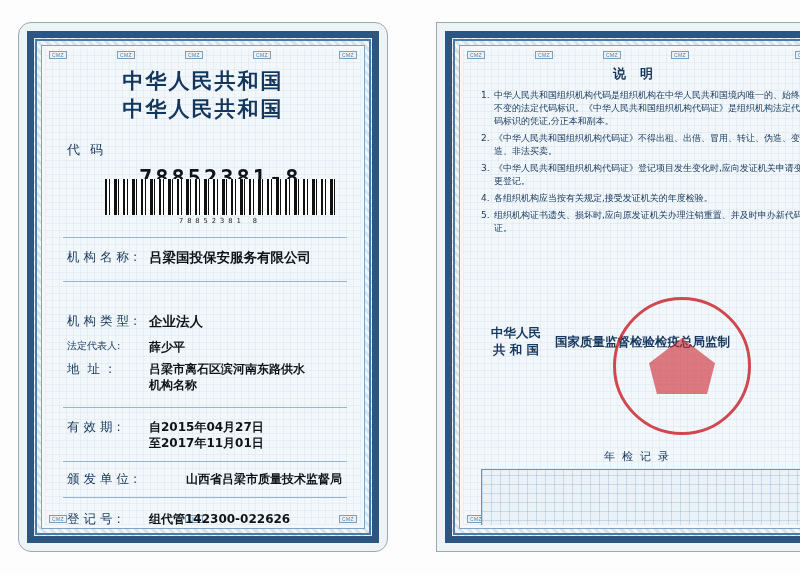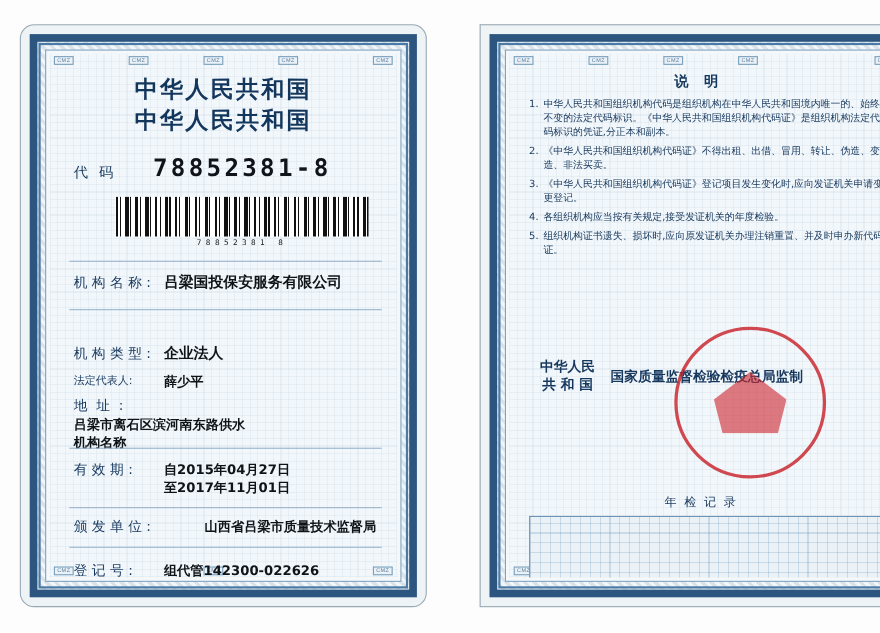--- a/index.html
+++ b/index.html
@@ -91,34 +91,35 @@
     font-size: 21px;
     font-weight: bold;
     letter-spacing: 2px;
     line-height: 28px;
   }
 
   .code-row {
     position: absolute;
     top: 92px; left: 22px; right: 18px;
     display: flex;
-    align-items: flex-end;
+    align-items: flex-start;
   }
   .code-label {
     font-size: 13px;
     color: #17385e;
     letter-spacing: 10px;
     width: 72px;
   }
   .code-value {
     font-size: 22px;
     font-weight: bold;
     color: #10141a;
     letter-spacing: 3px;
     font-family: "DejaVu Sans Mono", monospace;
+    margin-top: 24px;
   }
 
   .barcode {
     position: absolute;
     top: 130px; left: 60px;
     width: 230px; height: 36px;
     background: repeating-linear-gradient(90deg,
       #111 0 2px, #fff 2px 4px, #111 4px 5px, #fff 5px 9px,
       #111 9px 12px, #fff 12px 13px, #111 13px 14px, #fff 14px 18px);
   }
@@ -282,21 +283,21 @@
       <div class="field" style="top:264px;">
         <div class="f-label cn sp4">机构类型:</div>
         <div class="f-value cn">企业法人</div>
       </div>
 
       <div class="field" style="top:290px;">
         <div class="f-label cn small">法定代表人:</div>
         <div class="f-value cn small">薛少平</div>
       </div>
 
-      <div class="field" style="top:312px;flex-direction:column;">
+      <div class="field" style="top:312px;">
         <div class="f-label cn sp8">地址:</div>
         <div class="f-value cn small" style="white-space:pre-line;">吕梁市离石区滨河南东路供水
 机构名称</div>
       </div>
 
       <div class="divider" style="top:358px;"></div>
 
       <div class="field" style="top:370px;">
         <div class="f-label cn sp4">有效期:</div>
         <div class="f-value cn small" style="white-space:pre-line;">自2015年04月27日

